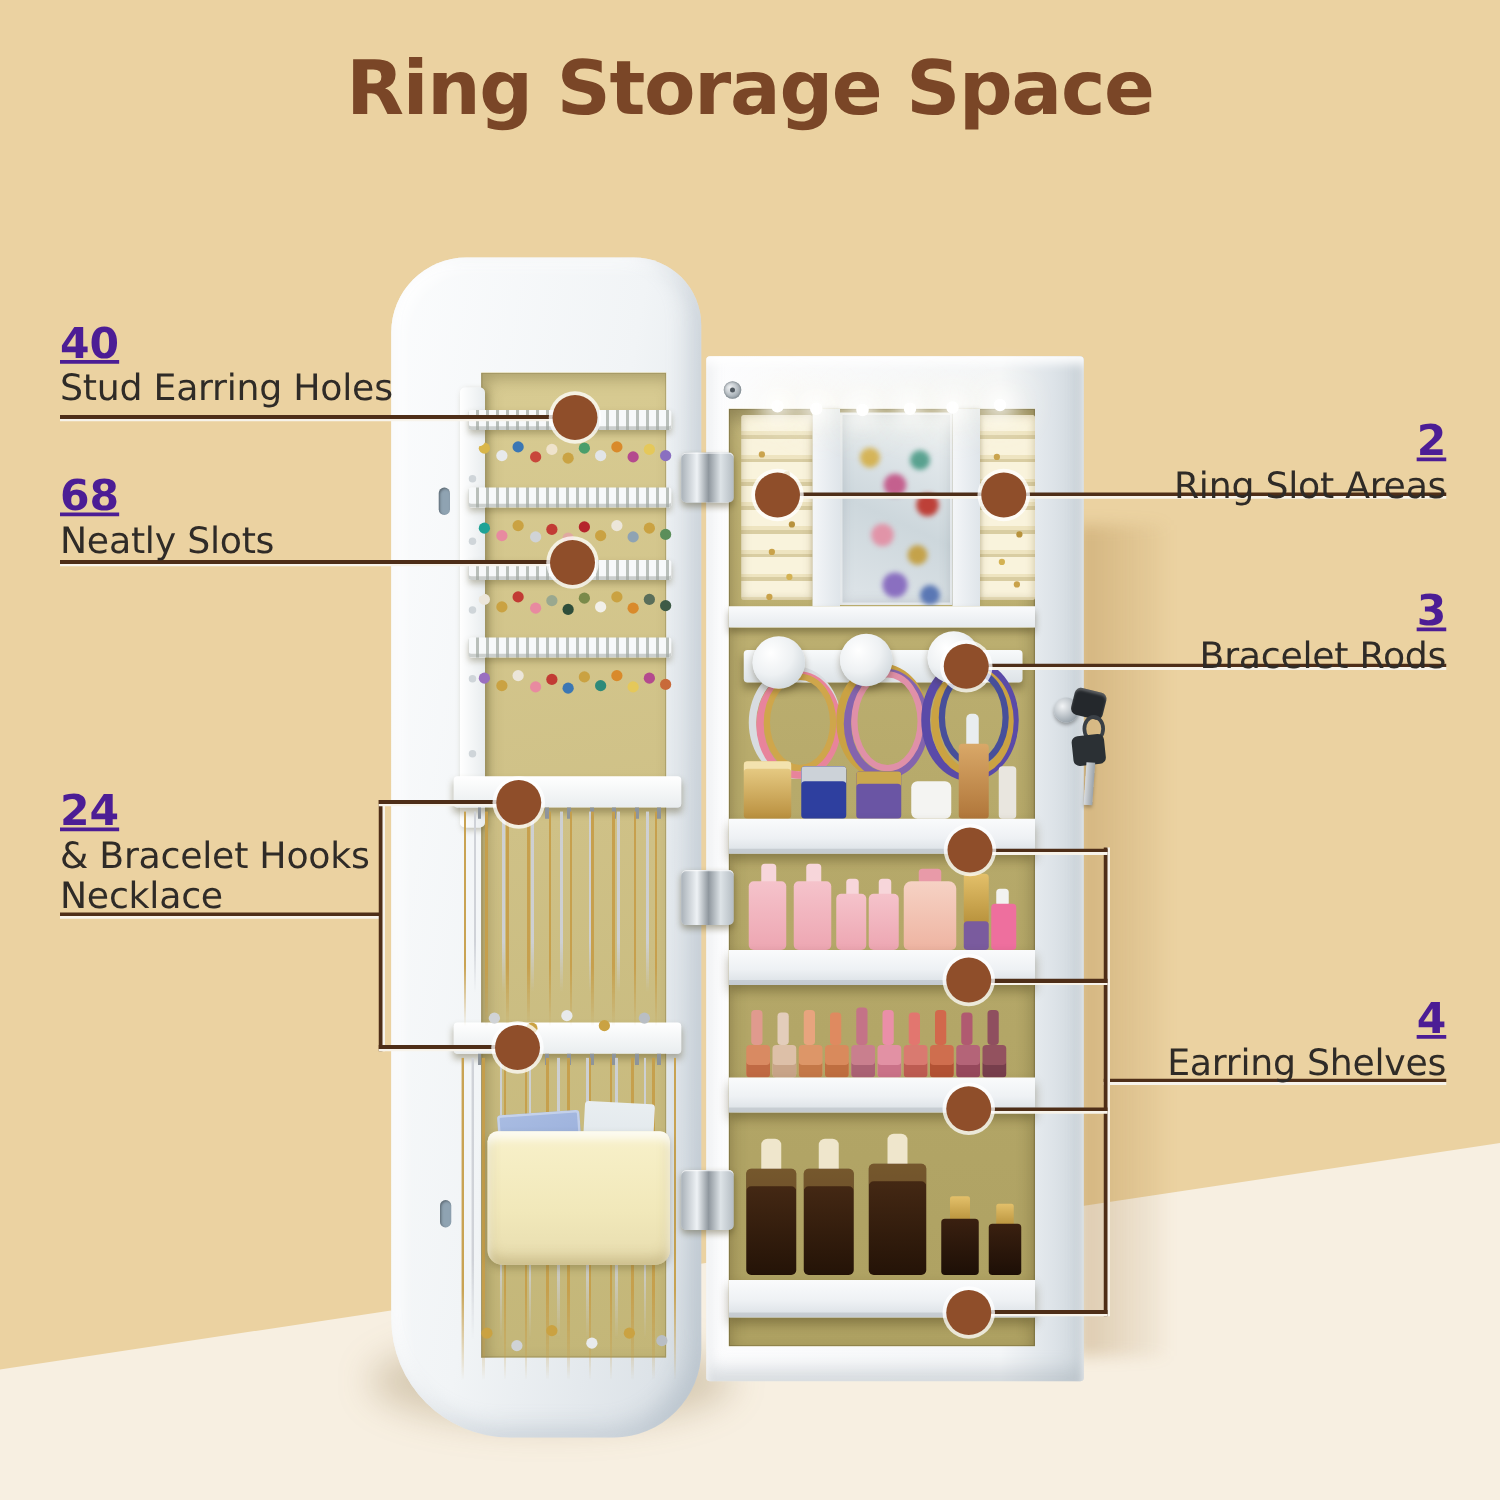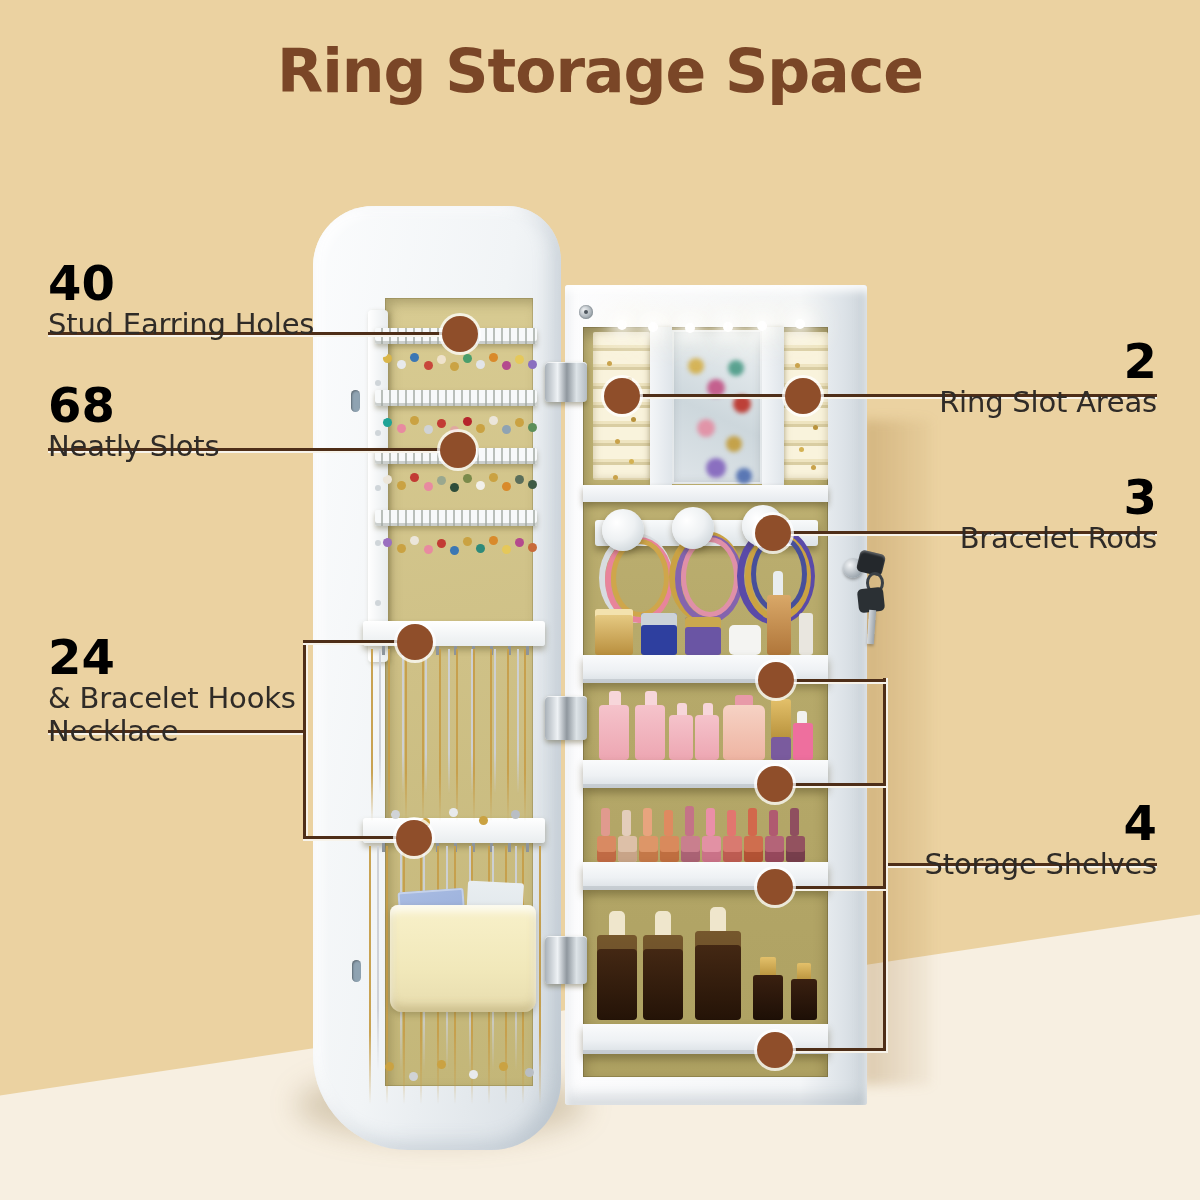--- a/index.html
+++ b/index.html
@@ -106,21 +106,21 @@
   .keyshaft{left:868px;top:610px;width:7px;height:34px;background:linear-gradient(90deg,#d7dbdf,#9aa2a8);transform:rotate(4deg);
         box-shadow:0 2px 3px rgba(0,0,0,.25);}
 
   
   .hinge{left:545px;width:42px;border-radius:4px;
         background:linear-gradient(90deg,#aab2b9 0%,#eef2f5 30%,#8f979e 52%,#dde3e7 75%,#b4bcc2 100%);
         box-shadow:0 3px 5px rgba(80,70,30,.4),inset 0 1px 0 rgba(255,255,255,.7);}
 
   
   .co{z-index:60;}
-  .co .num{font-size:48px;font-weight:bold;color:#000000;line-height:1.05;}
+  .co .num{font-size:34px;font-weight:bold;color:#4c1d95;line-height:1.05;text-decoration:underline;}
   .co .lbl{font-size:29px;color:#2f2b27;line-height:1.12;letter-spacing:-.2px;}
   .co.right{text-align:right;}
   .lead{z-index:50;height:5px;
         background:linear-gradient(180deg,#4e2e18 0 3px,#f7f3ea 3px 5px);}
   .leadv{z-index:50;width:3px;background:#4e2e18;box-shadow:2px 0 0 #f7f3ea;}
   .dot{z-index:55;width:36px;height:36px;border-radius:50%;background:#8f4e2a;
         box-shadow:0 0 0 3px rgba(255,255,255,.75);}
 </style>
 </head>
 <body>
@@ -328,16 +328,16 @@
   <div class="abs co right" style="right:43px;top:336px">
     <div class="num">2</div>
     <div class="lbl">Ring Slot Areas</div>
   </div>
   <div class="abs co right" style="right:43px;top:472px">
     <div class="num">3</div>
     <div class="lbl">Bracelet Rods</div>
   </div>
   <div class="abs co right" style="right:43px;top:798px">
     <div class="num">4</div>
-    <div class="lbl">Storage Shelves</div>
+    <div class="lbl">Earring Shelves</div>
   </div>
 
 </div>
 
 </body></html>

